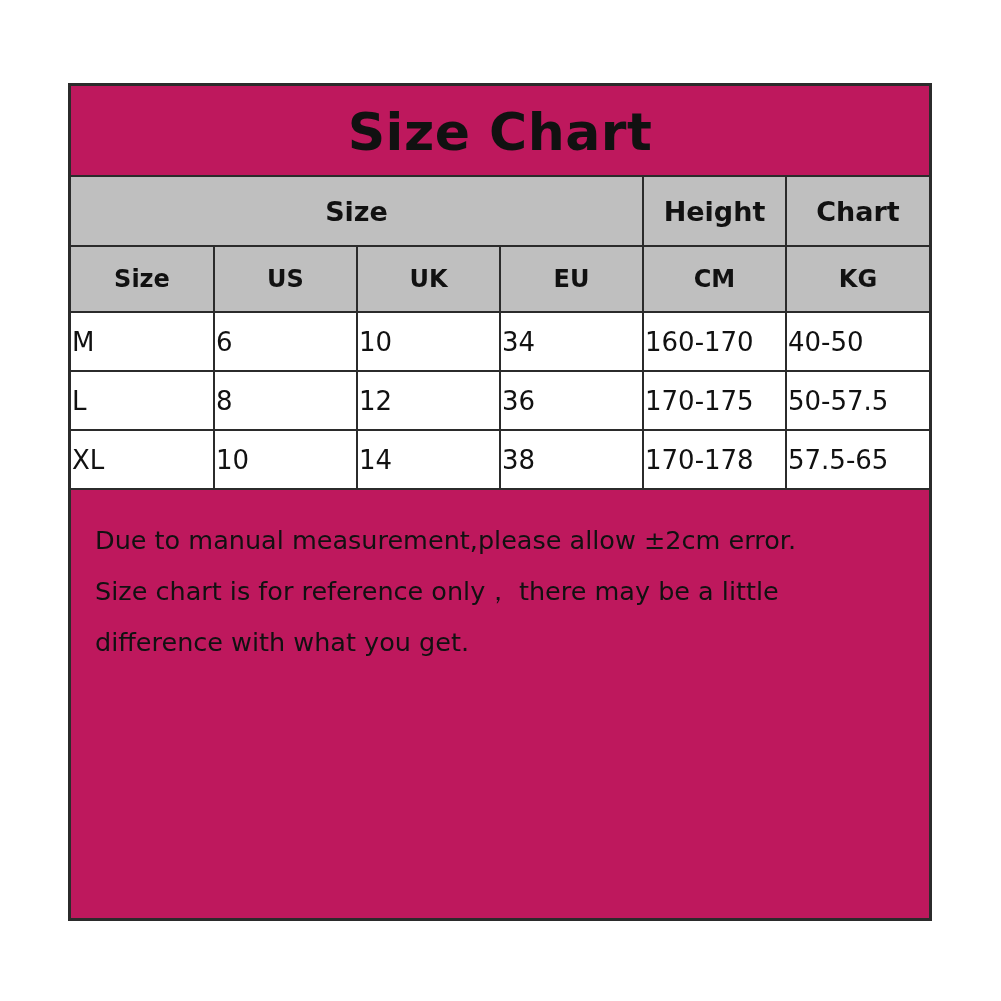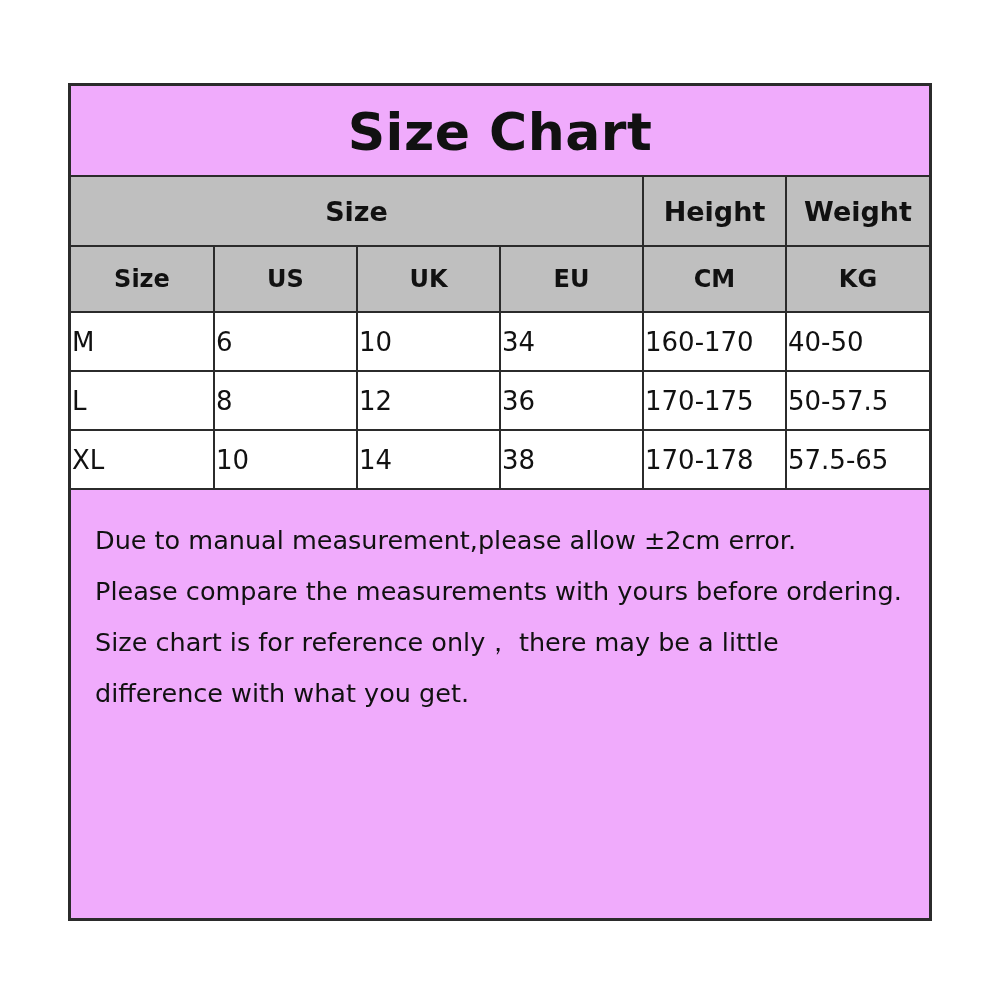--- a/index.html
+++ b/index.html
@@ -20,21 +20,21 @@
     height: 1001px;
     background: #ffffff;
   }
   .chart-frame {
     position: absolute;
     left: 68px;
     top: 83px;
     width: 864px;
     height: 838px;
     border: 3px solid #2b2b2b;
-    background: #f0abfc;
+    background: #be185d;
     box-sizing: border-box;
     display: flex;
     flex-direction: column;
   }
   .chart-title {
     text-align: center;
     font-size: 52px;
     font-weight: bold;
     letter-spacing: 0.5px;
     padding: 18px 0 14px 0;
@@ -93,21 +93,21 @@
 <div class="page">
   <div class="chart-frame">
 
     <div class="chart-title">Size Chart</div>
 
     <table class="size-table">
       <thead>
         <tr class="group-head">
           <th colspan="4">Size</th>
           <th>Height</th>
-          <th>Weight</th>
+          <th>Chart</th>
         </tr>
         <tr class="sub-head">
           <th style="width:128px">Size</th>
           <th style="width:112px">US</th>
           <th style="width:112px">UK</th>
           <th style="width:110px">EU</th>
           <th style="width:207px">CM</th>
           <th>KG</th>
         </tr>
       </thead>
@@ -134,19 +134,18 @@
           <td>14</td>
           <td>38</td>
           <td>170-178</td>
           <td>57.5-65</td>
         </tr>
       </tbody>
     </table>
 
     <div class="notes">
       <div>Due to manual measurement,please allow ±2cm error.</div>
-      <div>Please compare the measurements with yours before ordering.</div>
       <div>Size chart is for reference only，  there may be a little</div>
       <div>difference with what you get.</div>
     </div>
 
   </div>
 </div>
 
 </body></html>

